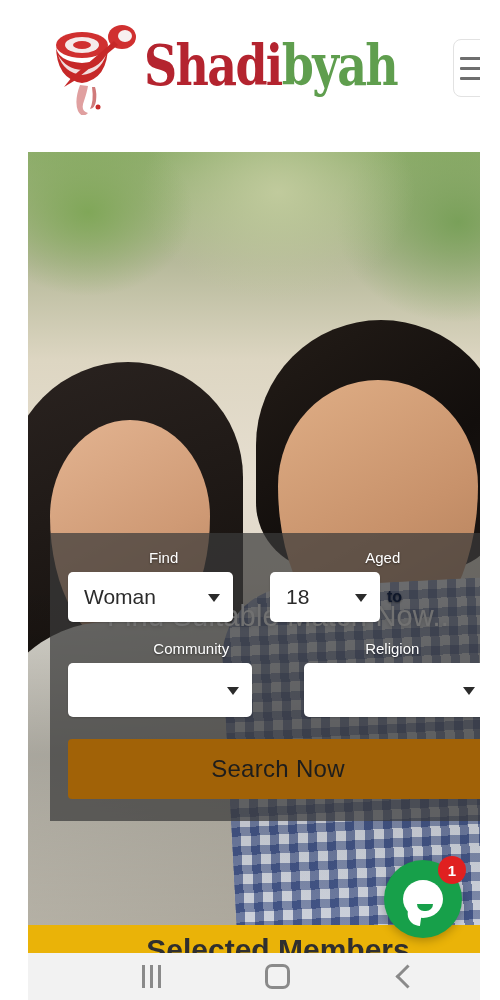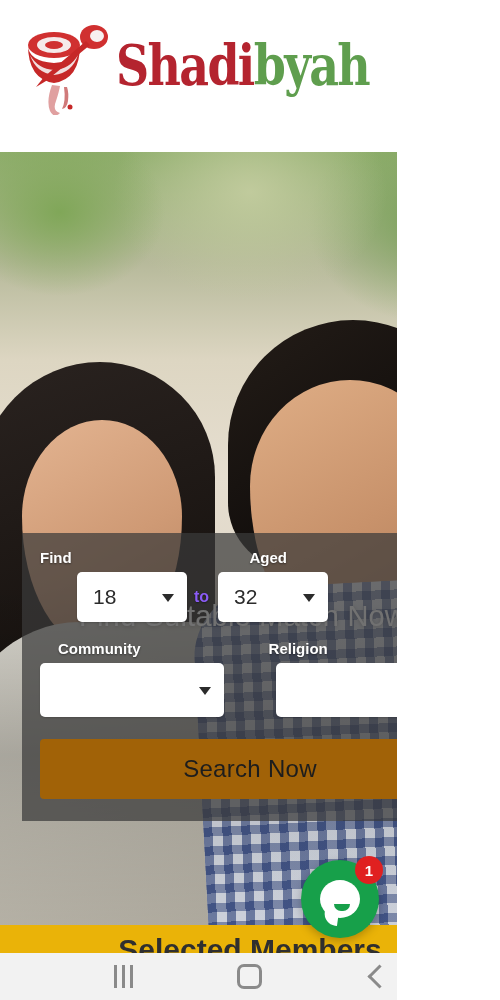--- a/index.html
+++ b/index.html
@@ -6,24 +6,25 @@
   * { box-sizing: border-box; margin: 0; padding: 0; }
   html, body {
     width: 500px; height: 1000px;
     overflow: hidden;
     background: #ffffff;
     font-family: "Liberation Sans", sans-serif;
   }
 
   #app {
     position: relative;
-    width: 397px;
+    width: 452px;
     height: 1000px;
     overflow: hidden;
     background: #fff;
+    margin-left: 28px;
   }
 
   
   .site-header {
     position: absolute;
     top: 0; left: 0;
     width: 500px; height: 152px;
     background: #ffffff;
     display: flex;
     align-items: center;
@@ -177,22 +178,22 @@
   }
   .field-labels {
     display: flex;
     align-items: center;
     margin-bottom: 6px;
   }
   .field-labels.row2 { margin-top: 18px; }
   .lbl {
     color: #ffffff;
     font-size: 15px;
-    font-weight: 700;
-    text-align: left;
+    font-weight: 400;
+    text-align: center;
     text-shadow: 0 1px 2px rgba(0,0,0,.45);
   }
   .lbl.find      { width: 200px; }
   .lbl.aged      { width: 220px; margin-left: 18px; }
   .lbl.religion  { width: 200px; }
   .lbl.community { width: 220px; margin-left: 18px; }
 
   .field-row {
     display: flex;
     align-items: center;
@@ -219,21 +220,21 @@
     border-right: 6px solid transparent;
     border-top: 8px solid #2b2b2b;
   }
   .select.find-sel      { width: 165px; }
   .select.age-from      { width: 110px; margin-left: 37px; text-align: center; }
   .select.age-to        { width: 110px; margin-left: 9px; }
   .select.religion-sel  { width: 200px; }
   .select.community-sel { width: 200px; margin-left: 52px; height: 54px; }
   .select.religion-sel  { height: 54px; }
   .sep-to {
-    color: #8b5cf6;
+    color: #0f172a;
     font-size: 16px;
     font-weight: 700;
     margin-left: 7px;
     text-shadow: 0 1px 2px rgba(0,0,0,.45);
   }
 
   .search-btn {
     display: block;
     width: 100%;
     margin-top: 22px;
@@ -415,29 +416,29 @@
   </section>
 
   <form class="search-panel">
 
     <div class="field-labels">
       <span class="lbl find">Find</span>
       <span class="lbl aged">Aged</span>
     </div>
 
     <div class="field-row">
+      <div class="select find-sel">
+        <span>Woman</span>
+        <span class="caret"></span>
+      </div>
       <div class="select age-from">
         <span>18</span>
         <span class="caret"></span>
       </div>
       <span class="sep-to">to</span>
-      <div class="select age-to">
-        <span>32</span>
-        <span class="caret"></span>
-      </div>
     </div>
 
     <div class="field-labels row2">
       <span class="lbl community">Community</span>
       <span class="lbl religion">Religion</span>
     </div>
 
     <div class="field-row">
       <div class="select religion-sel">
         <span></span>

